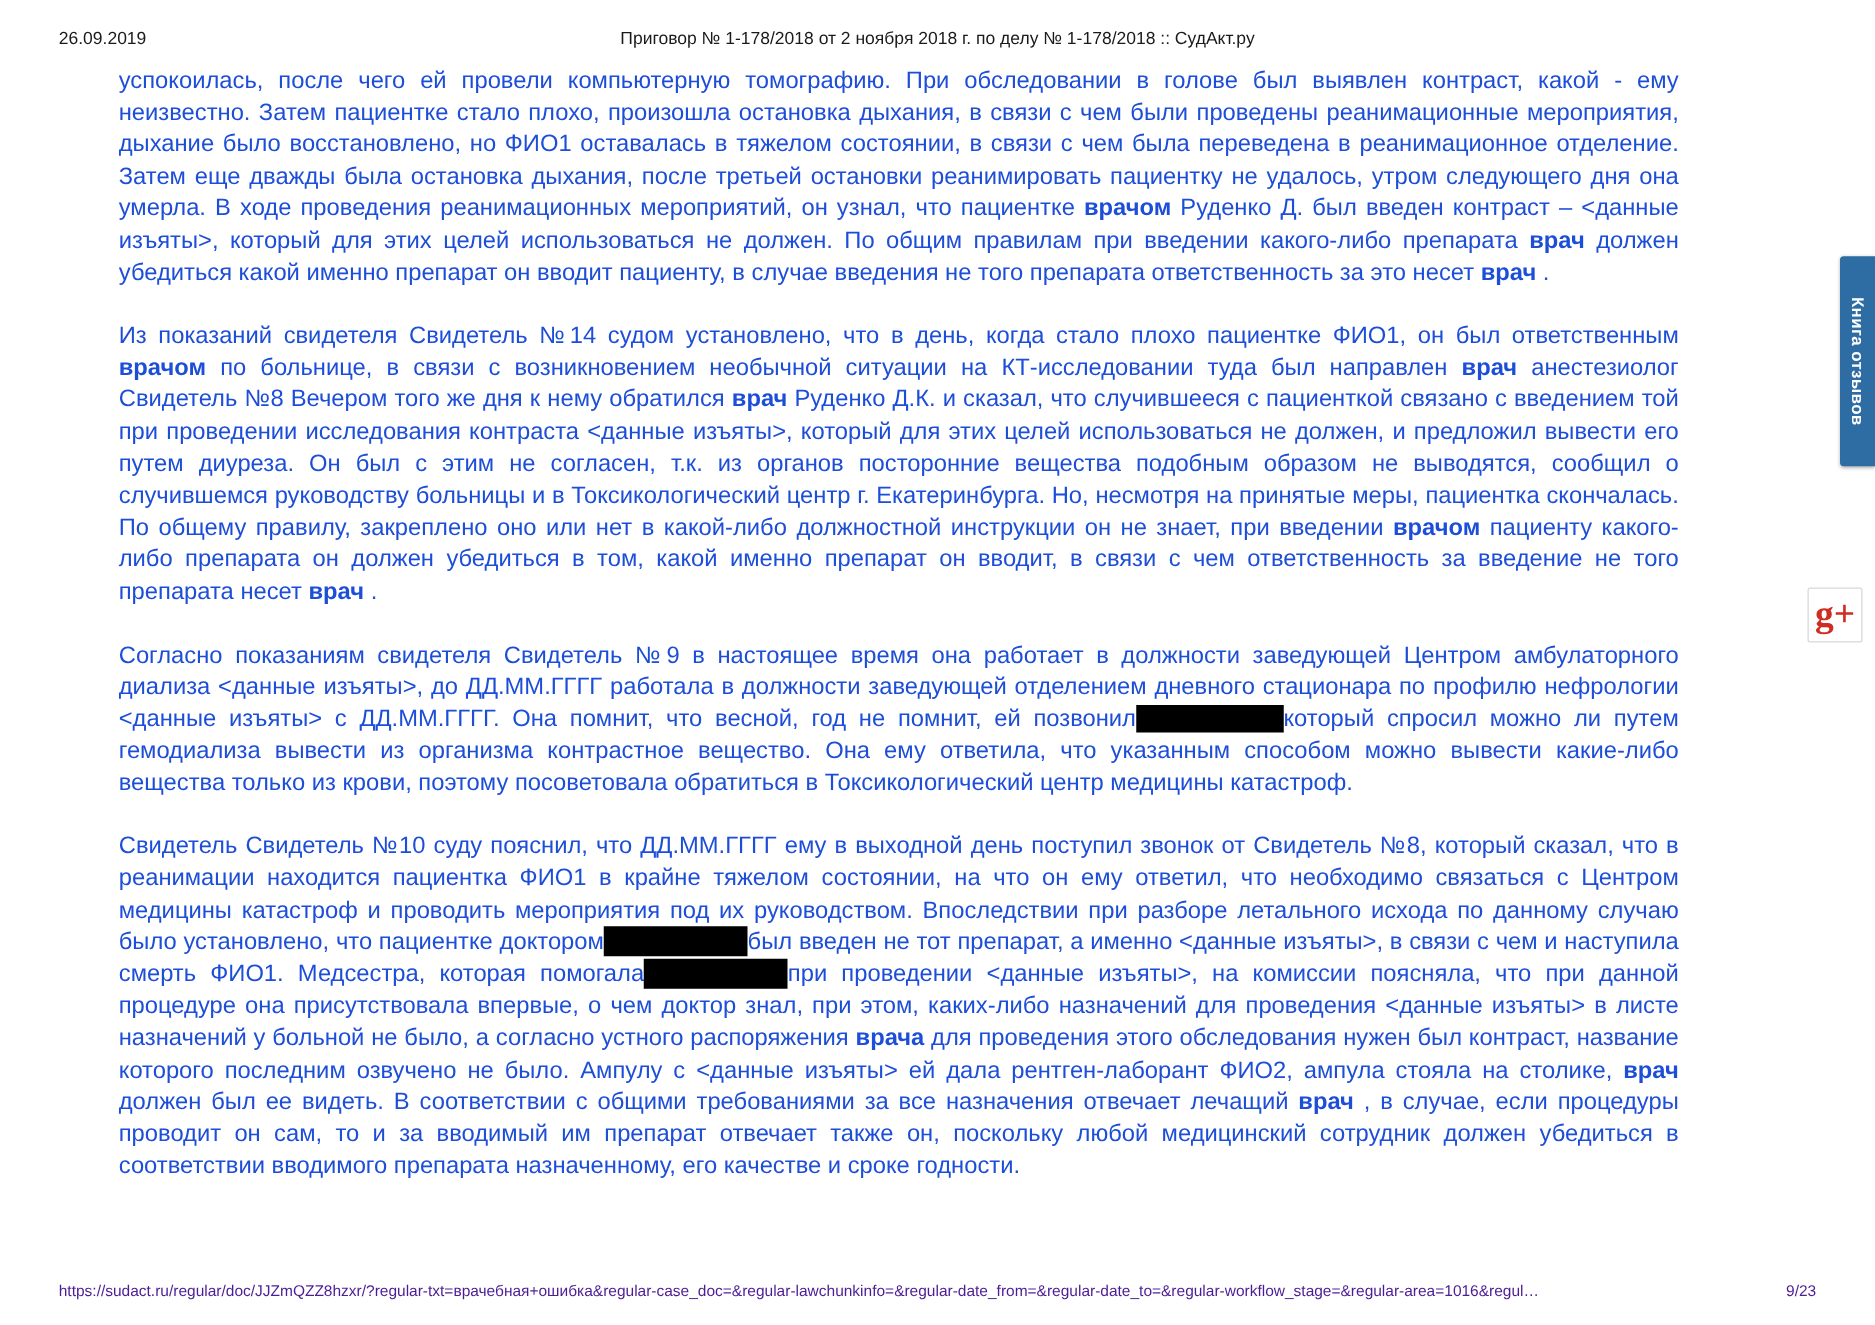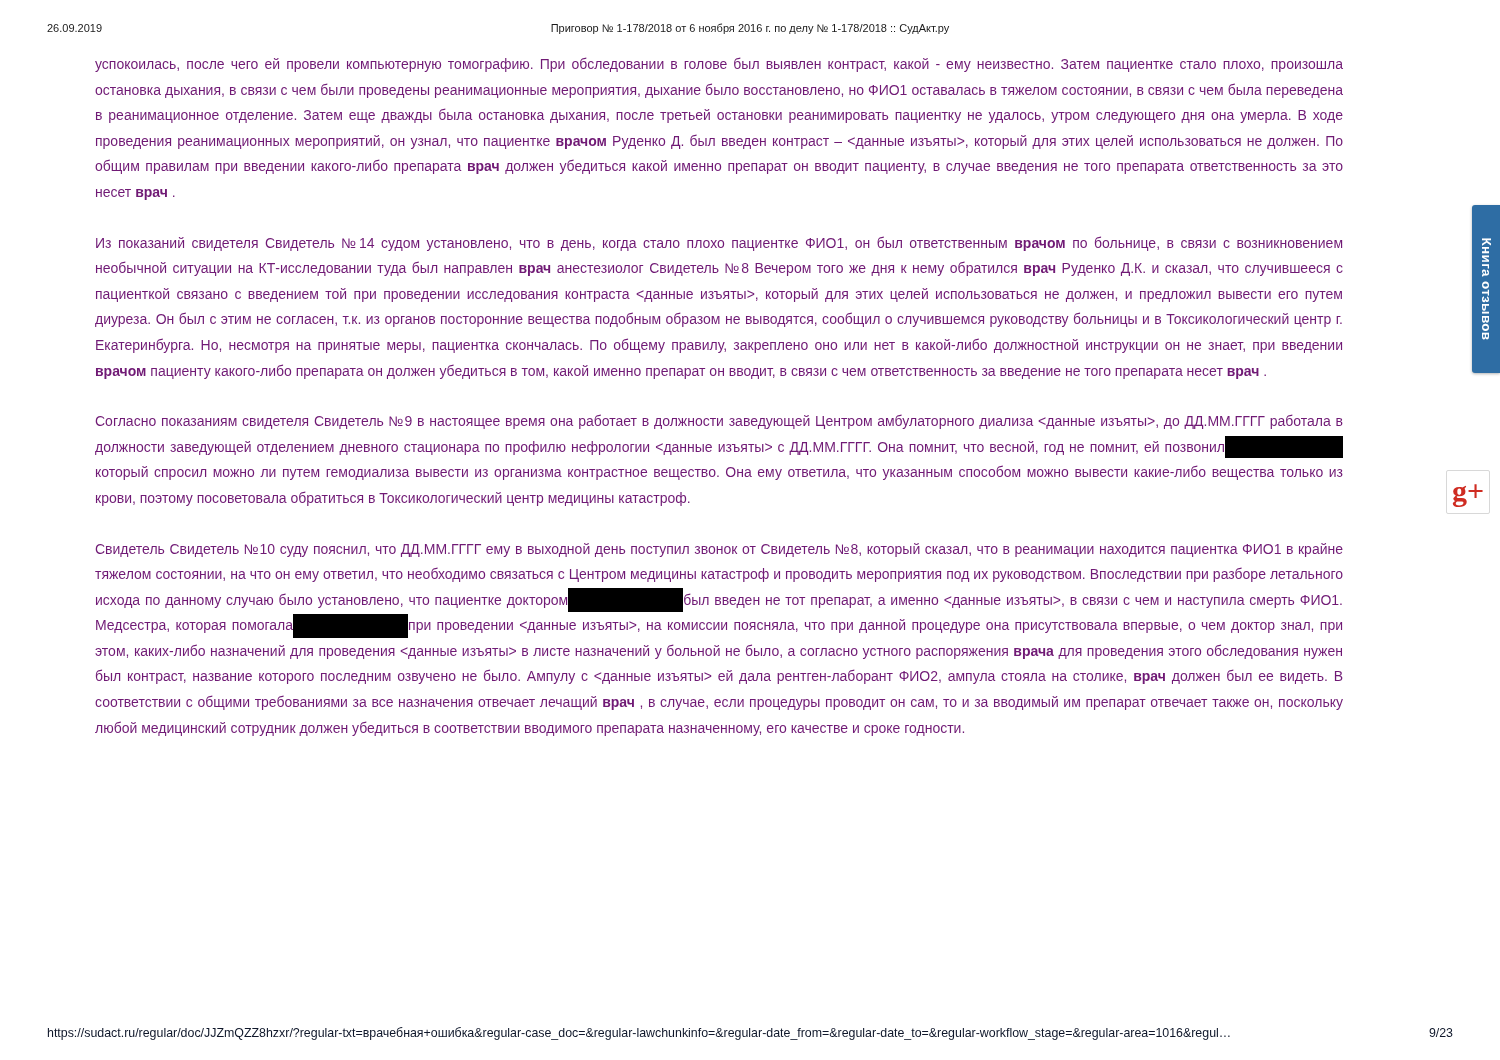--- a/index.html
+++ b/index.html
@@ -16,21 +16,21 @@
     overflow: hidden;
   }
 
   
   .page-header {
     position: absolute;
     top: 22px;
     left: 0;
     width: 1500px;
     height: 18px;
-    font-size: 11px;
+    font-size: 14px;
     color: #1a1a1a;
   }
   .header-date {
     position: absolute;
     left: 47px;
     top: 0;
     white-space: nowrap;
   }
   .header-title {
     position: absolute;
@@ -40,25 +40,25 @@
     text-align: center;
     white-space: nowrap;
   }
 
   
   .doc-body {
     position: absolute;
     left: 95px;
     top: 52px;
     width: 1248px;
-    font-size: 14px;
+    font-size: 19px;
     line-height: 25.6px;
     text-align: justify;
     text-justify: inter-word;
-    color: #701a75;
+    color: #1d4ed8;
   }
   .para {
     margin: 0 0 25px 0;
     position: relative;
   }
   .para:last-child { margin-bottom: 12px; }
   b { font-weight: bold; }
 
   
   .redact {
@@ -120,21 +120,21 @@
   }
 
   
   .page-footer {
     position: absolute;
     left: 0;
     bottom: 18px;
     width: 1500px;
     height: 16px;
     font-size: 12.4px;
-    color: #0f172a;
+    color: #4c1d95;
   }
   .footer-url {
     position: absolute;
     left: 47px;
     top: 0;
     width: 1330px;
     white-space: nowrap;
     overflow: hidden;
     text-overflow: ellipsis;
   }
@@ -143,21 +143,21 @@
     right: 47px;
     top: 0;
     white-space: nowrap;
   }
 </style>
 </head>
 <body>
 
 <div class="page-header">
   <div class="header-date">26.09.2019</div>
-  <div class="header-title">Приговор № 1-178/2018 от 6 ноября 2016 г. по делу № 1-178/2018 :: СудАкт.ру</div>
+  <div class="header-title">Приговор № 1-178/2018 от 2 ноября 2018 г. по делу № 1-178/2018 :: СудАкт.ру</div>
 </div>
 
 <div class="doc-body">
   <p class="para" id="p1">успокоилась, после чего ей провели компьютерную томографию. При обследовании в голове был выявлен контраст, какой - ему неизвестно. Затем пациентке стало плохо, произошла остановка дыхания, в связи с чем были проведены реанимационные мероприятия, дыхание было восстановлено, но ФИО1 оставалась в тяжелом состоянии, в связи с чем была переведена в реанимационное отделение. Затем еще дважды была остановка дыхания, после третьей остановки реанимировать пациентку не удалось, утром следующего дня она умерла. В ходе проведения реанимационных мероприятий, он узнал, что пациентке <b>врачом</b> Руденко Д. был введен контраст – &lt;данные изъяты&gt;, который для этих целей использоваться не должен. По общим правилам при введении какого-либо препарата <b>врач</b> должен убедиться какой именно препарат он вводит пациенту, в случае введения не того препарата ответственность за это несет <b>врач</b> .</p>
   <p class="para" id="p2">Из показаний свидетеля Свидетель №14 судом установлено, что в день, когда стало плохо пациентке ФИО1, он был ответственным <b>врачом</b> по больнице, в связи с возникновением необычной ситуации на КТ-исследовании туда был направлен <b>врач</b> анестезиолог Свидетель №8 Вечером того же дня к нему обратился <b>врач</b> Руденко Д.К. и сказал, что случившееся с пациенткой связано с введением той при проведении исследования контраста &lt;данные изъяты&gt;, который для этих целей использоваться не должен, и предложил вывести его путем диуреза. Он был с этим не согласен, т.к. из органов посторонние вещества подобным образом не выводятся, сообщил о случившемся руководству больницы и в Токсикологический центр г. Екатеринбурга. Но, несмотря на принятые меры, пациентка скончалась. По общему правилу, закреплено оно или нет в какой-либо должностной инструкции он не знает, при введении <b>врачом</b> пациенту какого-либо препарата он должен убедиться в том, какой именно препарат он вводит, в связи с чем ответственность за введение не того препарата несет <b>врач</b> .</p>
   <p class="para" id="p3">Согласно показаниям свидетеля Свидетель №9 в настоящее время она работает в должности заведующей Центром амбулаторного диализа &lt;данные изъяты&gt;, до ДД.ММ.ГГГГ работала в должности заведующей отделением дневного стационара по профилю нефрологии &lt;данные изъяты&gt; с ДД.ММ.ГГГГ. Она помнит, что весной, год не помнит, ей позвонил<span class="redact redact-1"></span>который спросил можно ли путем гемодиализа вывести из организма контрастное вещество. Она ему ответила, что указанным способом можно вывести какие-либо вещества только из крови, поэтому посоветовала обратиться в Токсикологический центр медицины катастроф.</p>
   <p class="para" id="p4">Свидетель Свидетель №10 суду пояснил, что ДД.ММ.ГГГГ ему в выходной день поступил звонок от Свидетель №8, который сказал, что в реанимации находится пациентка ФИО1 в крайне тяжелом состоянии, на что он ему ответил, что необходимо связаться с Центром медицины катастроф и проводить мероприятия под их руководством. Впоследствии при разборе летального исхода по данному случаю было установлено, что пациентке доктором<span class="redact redact-2"></span>был введен не тот препарат, а именно &lt;данные изъяты&gt;, в связи с чем и наступила смерть ФИО1. Медсестра, которая помогала<span class="redact redact-3"></span>при проведении &lt;данные изъяты&gt;, на комиссии поясняла, что при данной процедуре она присутствовала впервые, о чем доктор знал, при этом, каких-либо назначений для проведения &lt;данные изъяты&gt; в листе назначений у больной не было, а согласно устного распоряжения <b>врача</b> для проведения этого обследования нужен был контраст, название которого последним озвучено не было. Ампулу с &lt;данные изъяты&gt; ей дала рентген-лаборант ФИО2, ампула стояла на столике, <b>врач</b> должен был ее видеть. В соответствии с общими требованиями за все назначения отвечает лечащий <b>врач</b> , в случае, если процедуры проводит он сам, то и за вводимый им препарат отвечает также он, поскольку любой медицинский сотрудник должен убедиться в соответствии вводимого препарата назначенному, его качестве и сроке годности.</p>
 </div>
 
 <div class="feedback-tab">

